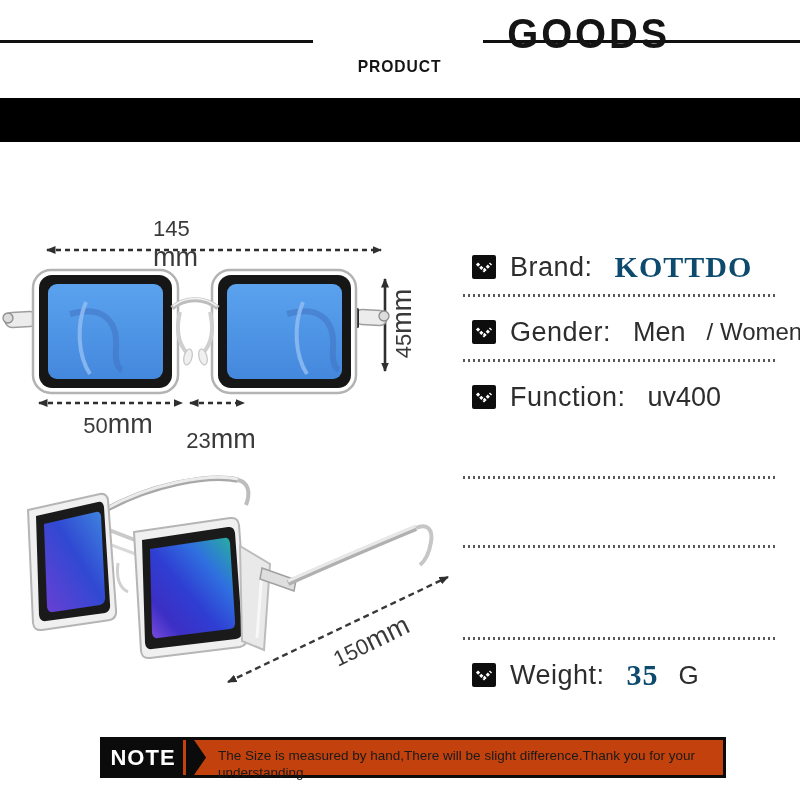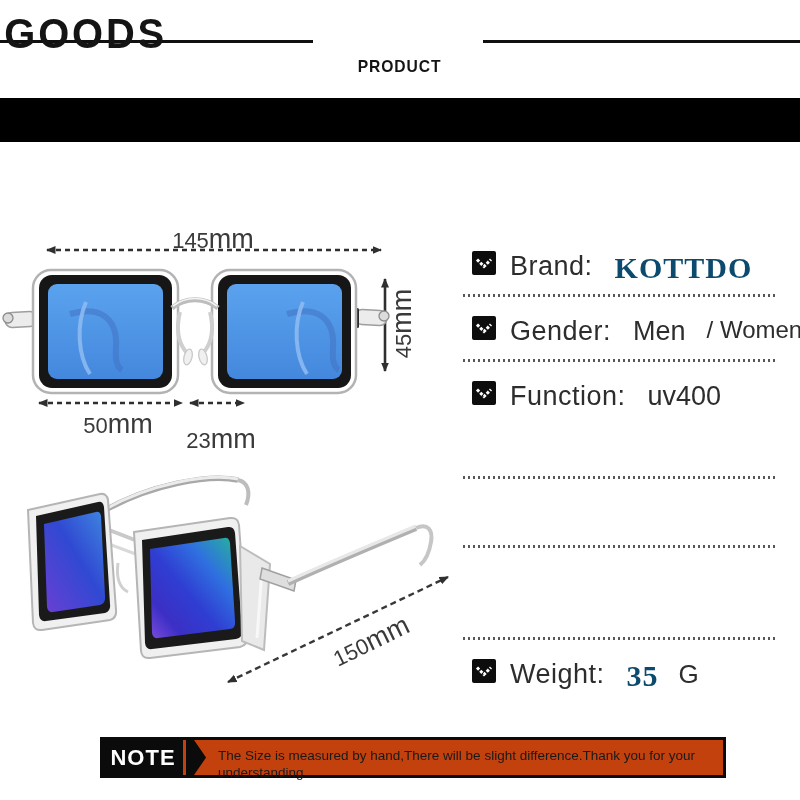--- a/index.html
+++ b/index.html
@@ -1,40 +1,40 @@
 <!DOCTYPE html>
 <html><head>
 <meta charset="utf-8">
 <style>
   html,body{margin:0;padding:0;background:#fff;}
   .canvas{position:relative;width:800px;height:800px;background:#fff;overflow:hidden;
           font-family:"Liberation Sans",sans-serif;color:#222;}
   .abs{position:absolute;}
 
   
-  .goods-title{position:absolute;left:0;top:10px;width:674px;text-align:left;}
+  .goods-title{position:absolute;left:0;top:10px;width:674px;text-align:right;}
   .goods-title span{display:inline-block;font-size:42px;font-weight:bold;letter-spacing:3px;
                     color:#141414;transform:scaleX(.95);}
   .goods-sub{position:absolute;left:0;top:57px;width:800px;text-align:center;}
   .goods-sub span{display:inline-block;font-size:17px;font-weight:bold;letter-spacing:1px;
                   color:#141414;transform:scaleX(.92);}
   .hline{position:absolute;top:40px;height:3px;background:#101010;}
   .hline.left{left:0;width:313px;}
   .hline.right{left:483px;width:317px;}
   .blackbar{position:absolute;left:0;top:98px;width:800px;height:44px;background:#000;}
 
   
   .dim{position:absolute;display:flex;align-items:baseline;justify-content:center;color:#3a3a3a;white-space:nowrap;}
   .dim .dnum{font-size:22px;}
   .dim .dunit{font-size:27px;}
   .dim.rot90{transform:rotate(-90deg);}
   .dim.rot150{transform:rotate(-26deg);}
 
   
-  .spec-row{position:absolute;left:472px;height:32px;display:flex;gap:14px;white-space:nowrap;}
+  .spec-row{position:absolute;left:472px;height:32px;display:flex;align-items:center;gap:14px;white-space:nowrap;}
   .check{width:24px;height:24px;flex:0 0 24px;}
   .spec-label{font-size:27px;color:#2d2d2d;letter-spacing:.5px;}
   .spec-value{font-size:27px;color:#2d2d2d;margin-left:8px;}
   .spec-value.serif{font-family:"Liberation Serif",serif;font-weight:bold;font-size:30px;color:#0c4a6e;letter-spacing:1px;}
   .spec-suffix{font-size:24px;color:#2d2d2d;margin-left:7px;}
   .spec-suffix.gsuf{font-size:26px;margin-left:6px;}
   .sep{position:absolute;left:463px;width:312px;height:3px;
        background-image:repeating-linear-gradient(90deg,#575757 0 2px,transparent 2px 5px);}
 
   
@@ -104,21 +104,21 @@
     <g>
       <path d="M172,98 C185,87 205,87 218,98" fill="none" stroke="#bdbdbd" stroke-width="5"></path>
       <path d="M173,96 C186,86 204,86 217,96" fill="none" stroke="#f3f3f3" stroke-width="1.6"></path>
       <path d="M180,102 C176,118 178,132 186,142" fill="none" stroke="#cfcfcf" stroke-width="4"></path>
       <path d="M210,102 C214,118 212,132 204,142" fill="none" stroke="#cfcfcf" stroke-width="4"></path>
       <ellipse cx="188" cy="147" rx="4" ry="8" transform="rotate(14 188 147)" fill="#f0f0f0" stroke="#c8c8c8" stroke-width="1.3"></ellipse>
       <ellipse cx="203" cy="147" rx="4" ry="8" transform="rotate(-14 203 147)" fill="#f0f0f0" stroke="#c8c8c8" stroke-width="1.3"></ellipse>
     </g>
   </svg>
 
-  <div class="dim" style="left:153px;top:224px;width:120px;">
+  <div class="dim" style="left:153px;top:216px;width:120px;flex-direction:column;">
     <span class="dnum">145</span>
       <span class="dunit">mm</span>
   </div>
   <div class="dim rot90" style="left:360px;top:308px;width:84px;">
     <span class="dnum">45</span>
       <span class="dunit">mm</span>
   </div>
   <div class="dim" style="left:58px;top:409px;width:120px;">
     <span class="dnum">50</span>
       <span class="dunit">mm</span>

